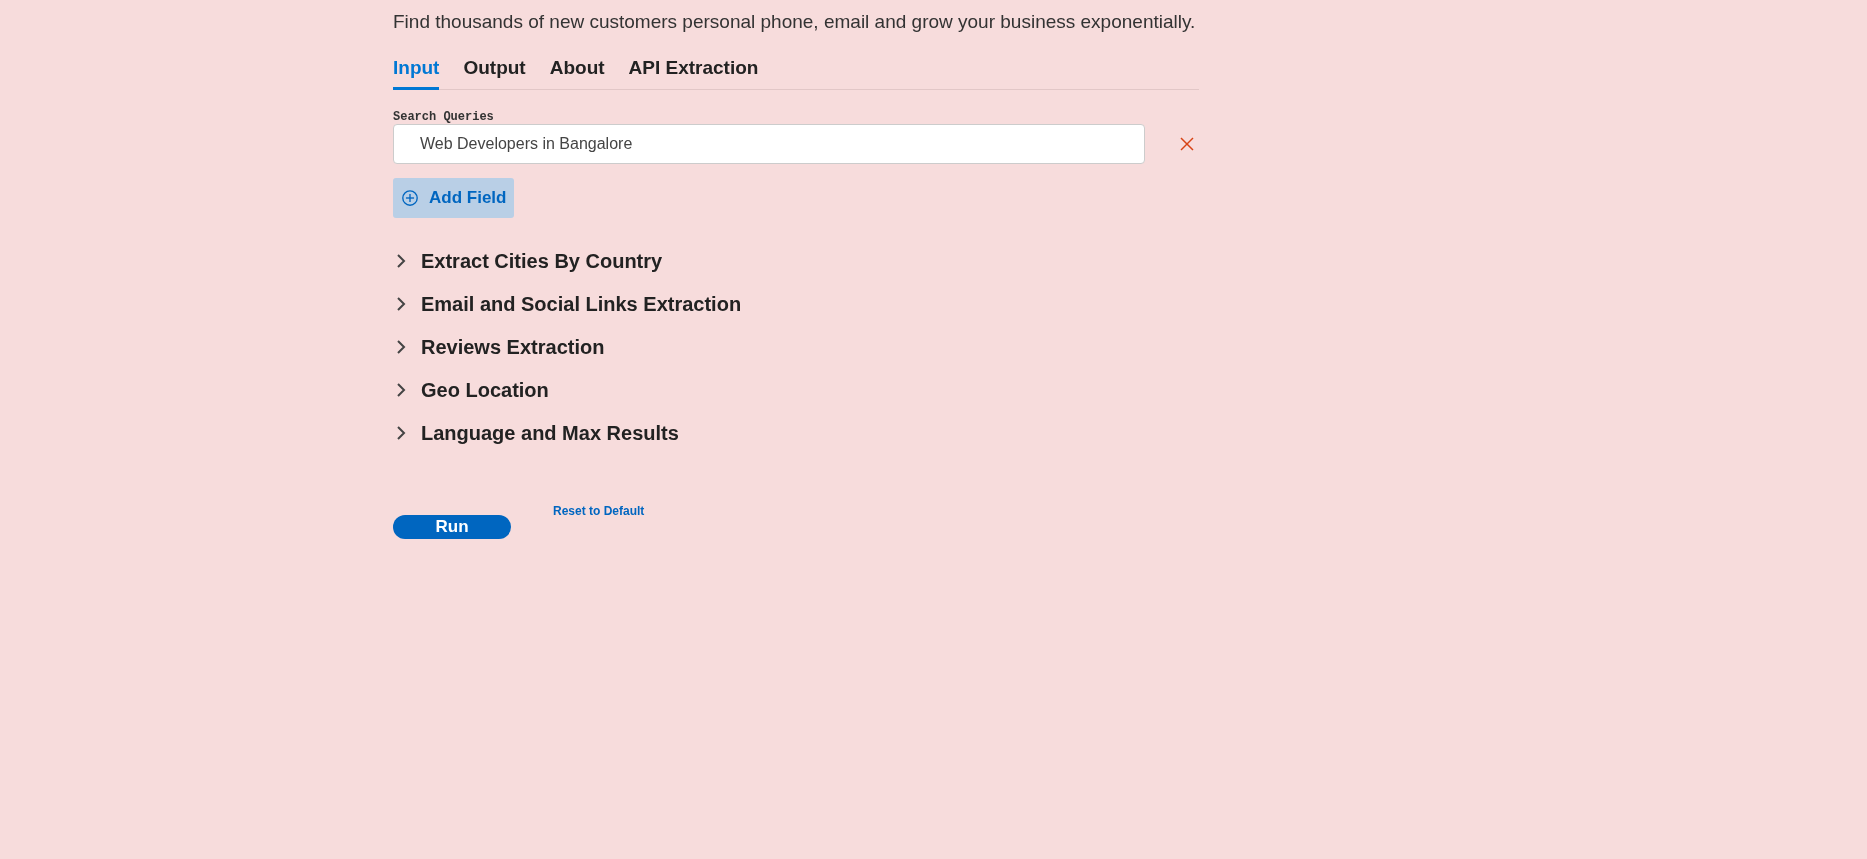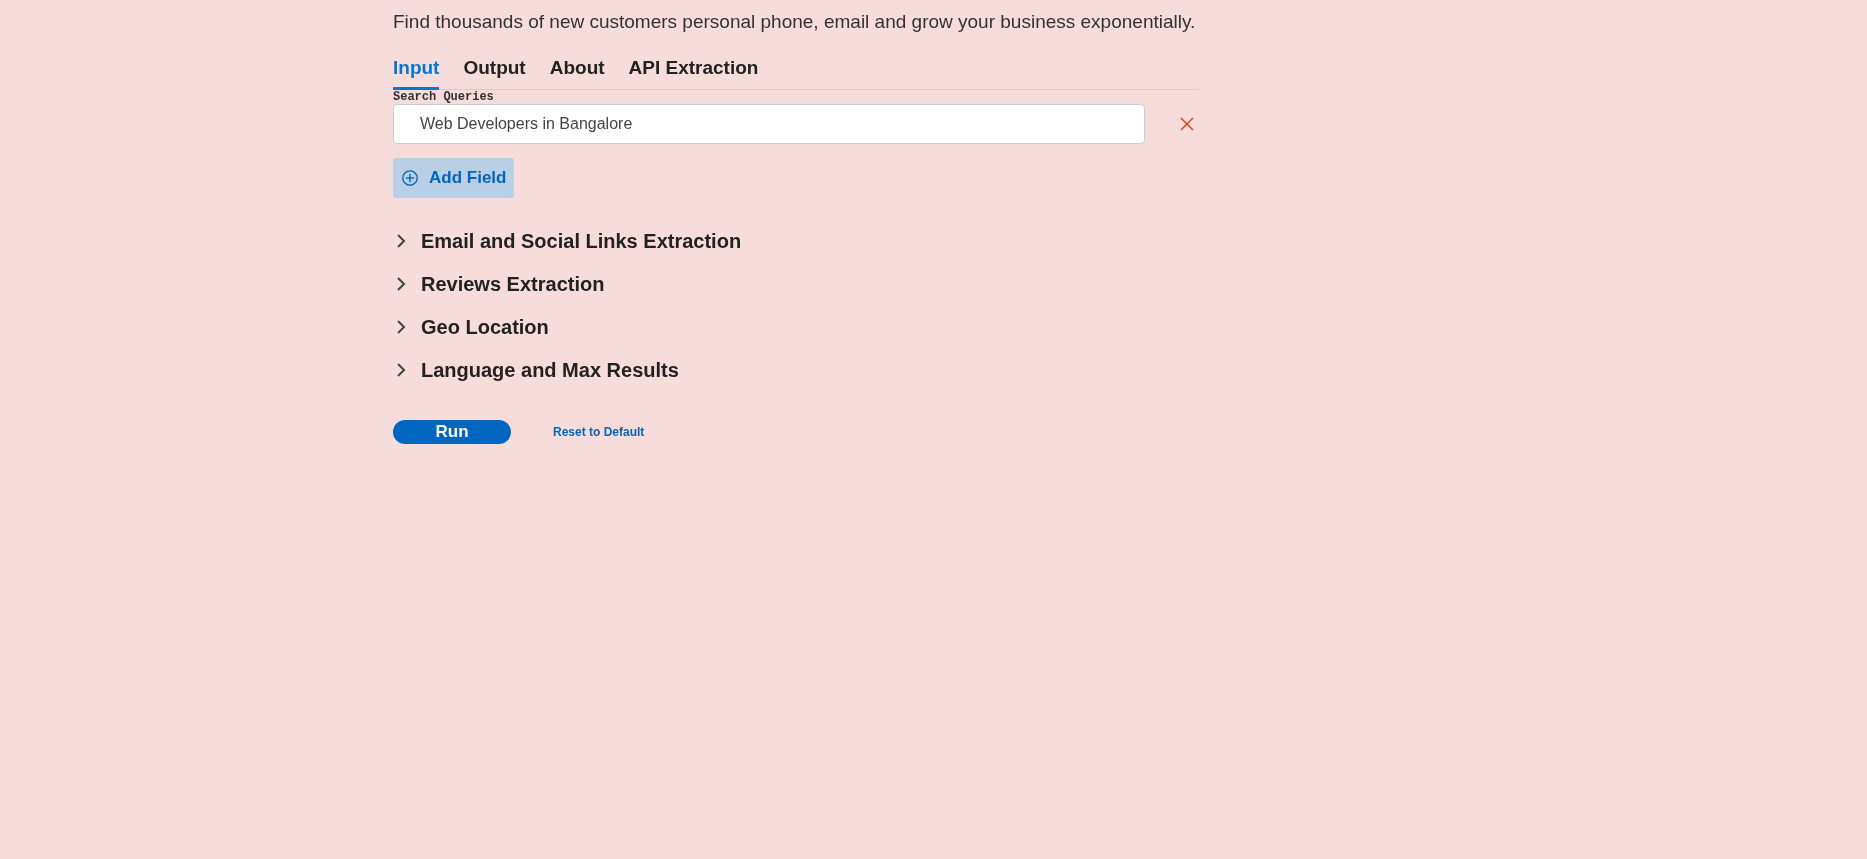--- a/index.html
+++ b/index.html
@@ -22,20 +22,21 @@
     .description {
       font-size: 19px;
       color: #333;
       line-height: 1.5;
       margin-bottom: 12px;
     }
     .tabs {
       display: flex;
       gap: 24px;
       border-bottom: 1px solid #e2c7c7;
+      margin-bottom: 20px;
     }
     .tab {
       padding: 8px 0 10px 0;
       font-size: 19px;
       font-weight: 600;
       color: #222;
       cursor: pointer;
       position: relative;
     }
     .tab.active {
@@ -128,20 +129,21 @@
     .run-btn {
       background-color: #0066c0;
       color: #fff;
       border: none;
       padding: 2px 40px;
       font-size: 17px;
       font-weight: 600;
       border-radius: 12px;
       cursor: pointer;
       min-width: 118px;
+      margin-top: 32px;
     }
     .reset-link {
       color: #0066c0;
       font-size: 12px;
       font-weight: 600;
       cursor: pointer;
       text-decoration: none;
     }
   </style>
 </head>
@@ -171,20 +173,26 @@
 
   <button class="add-field-btn">
     <svg class="plus-circle" viewBox="0 0 20 20" fill="none" stroke="currentColor" stroke-width="1.5">
       <circle cx="10" cy="10" r="8"></circle>
       <line x1="10" y1="5.5" x2="10" y2="14.5"></line>
       <line x1="5.5" y1="10" x2="14.5" y2="10"></line>
     </svg>
     <span>Add Field</span>
   </button>
 
+  <div class="accordion-item">
+    <svg class="chevron" viewBox="0 0 16 16" fill="none" stroke="currentColor" stroke-width="2">
+        <polyline points="5,2 11,8 5,14"></polyline>
+      </svg>
+    <span class="accordion-title">Extract Cities By Country</span>
+  </div>
 
   <div class="accordion-item">
     <svg class="chevron" viewBox="0 0 16 16" fill="none" stroke="currentColor" stroke-width="2">
         <polyline points="5,2 11,8 5,14"></polyline>
       </svg>
     <span class="accordion-title">Email and Social Links Extraction</span>
   </div>
 
   <div class="accordion-item">
     <svg class="chevron" viewBox="0 0 16 16" fill="none" stroke="currentColor" stroke-width="2">

